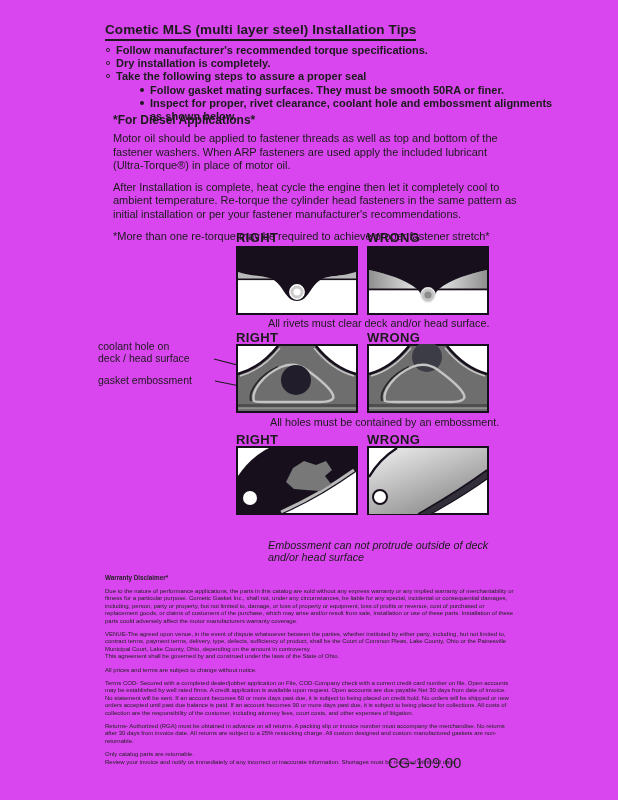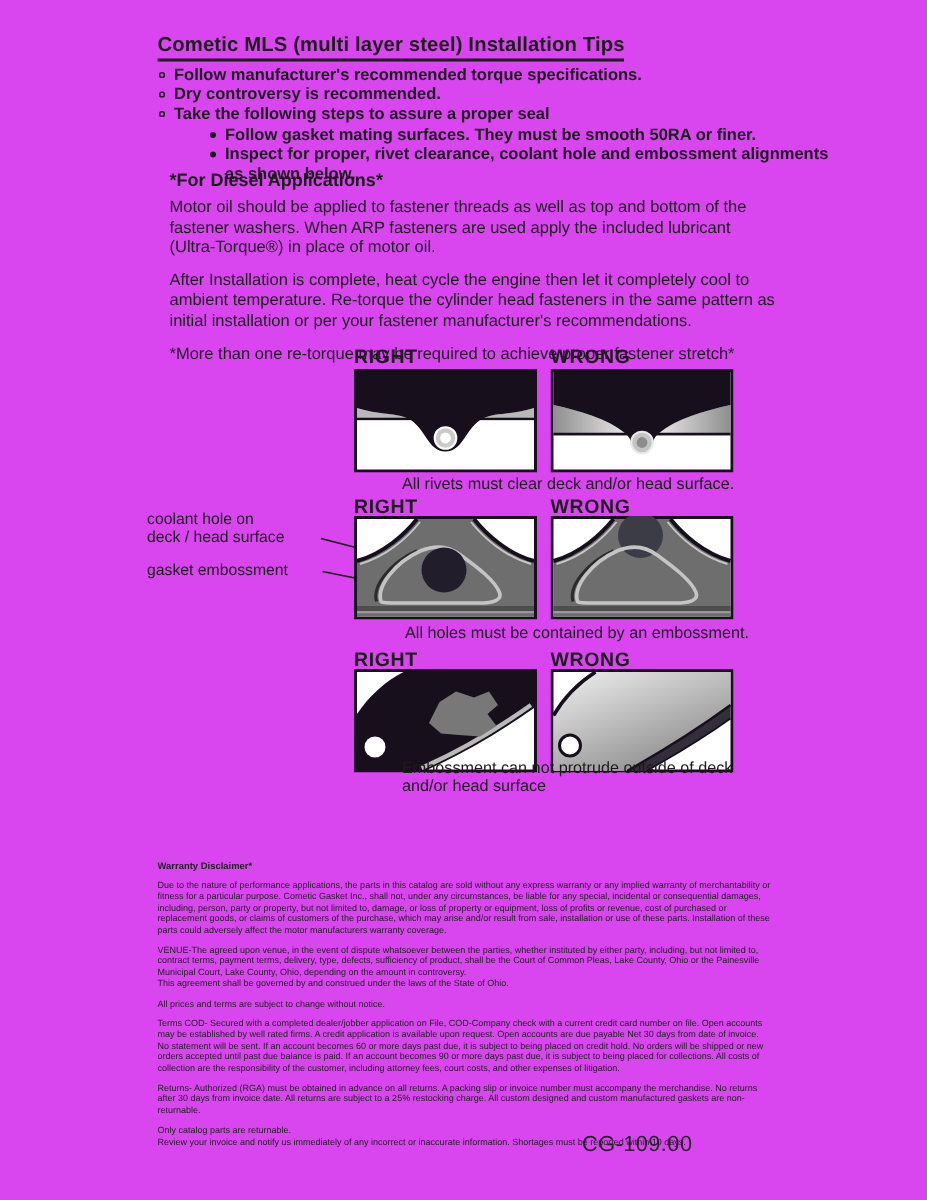--- a/index.html
+++ b/index.html
@@ -60,21 +60,21 @@
 
   <div class="title">Cometic MLS (multi layer steel) Installation Tips</div>
 
   <div class="tips">
     <div class="tip">
       <span class="marker"></span>
       <span>Follow manufacturer's recommended torque specifications.</span>
     </div>
     <div class="tip">
       <span class="marker"></span>
-      <span>Dry controversy is recommended.</span>
+      <span>Dry installation is completely.</span>
     </div>
     <div class="tip">
       <span class="marker"></span>
       <span>Take the following steps to assure a proper seal</span>
     </div>
     <div class="tip sub">
       <span class="marker"></span>
       <span>Follow gasket mating surfaces.  They must be smooth 50RA or finer.</span>
     </div>
     <div class="tip sub">
@@ -190,21 +190,21 @@
     </defs>
     <rect x="1" y="1" width="120" height="67" fill="#ffffff" stroke="#17101c" stroke-width="2"></rect>
     <path d="M30,2 L120,2 L120,24 C97,41 74,55 51,68 L2,68 L2,31 C9,19 19,9 30,2 Z" fill="url(#g3w)"></path>
     <path d="M30,2 C19,9 9,19 2,31" stroke="#17101c" stroke-width="2.4" fill="none"></path>
     <path d="M51,68 C74,55 97,41 120,24 L120,33 C99,48 80,59 64,68 Z" fill="#322e3a"></path>
     <path d="M51,68 C74,55 97,41 120,24" stroke="#17101c" stroke-width="1.6" fill="none"></path>
     <path d="M64,68 C80,59 99,48 120,33" stroke="#17101c" stroke-width="1.1" fill="none"></path>
     <circle cx="13" cy="51" r="7" fill="#ffffff" stroke="#17101c" stroke-width="2"></circle>
   </svg>
 
-  <div class="fig-cap" style="left:236px; top:506px;">
+  <div class="fig-cap" style="left:236px; top:539px;font-style:italic;">
     <div>Embossment can not protrude outside of deck</div>
     <div>and/or head surface</div>
   </div>
 
   <div class="disclaimer">
     <h3>Warranty Disclaimer*</h3>
     <p class="preline">Due to the nature of performance applications, the parts in this catalog are sold without any express warranty or any implied warranty of merchantability or fitness for a particular purpose.  Cometic Gasket Inc., shall not, under any circumstances, be liable for any special, incidental or consequential damages, including, person, party or property, but not limited to, damage, or loss of property or equipment, loss of profits or revenue, cost of purchased or replacement goods, or claims of customers of the purchase, which may arise and/or result from sale, installation or use of these parts.  Installation of these parts could adversely affect the motor manufacturers warranty coverage.</p>
     <p class="preline">VENUE-The agreed upon venue, in the event of dispute whatsoever between the parties, whether instituted by either party, including, but not limited to, contract terms, payment terms, delivery, type, defects, sufficiency of product, shall be the Court of Common Pleas, Lake County, Ohio or the Painesville Municipal Court, Lake County, Ohio, depending on the amount in controversy.
 This agreement shall be governed by and construed under the laws of the State of Ohio.</p>
     <p class="preline">All prices and terms are subject to change without notice.</p>

